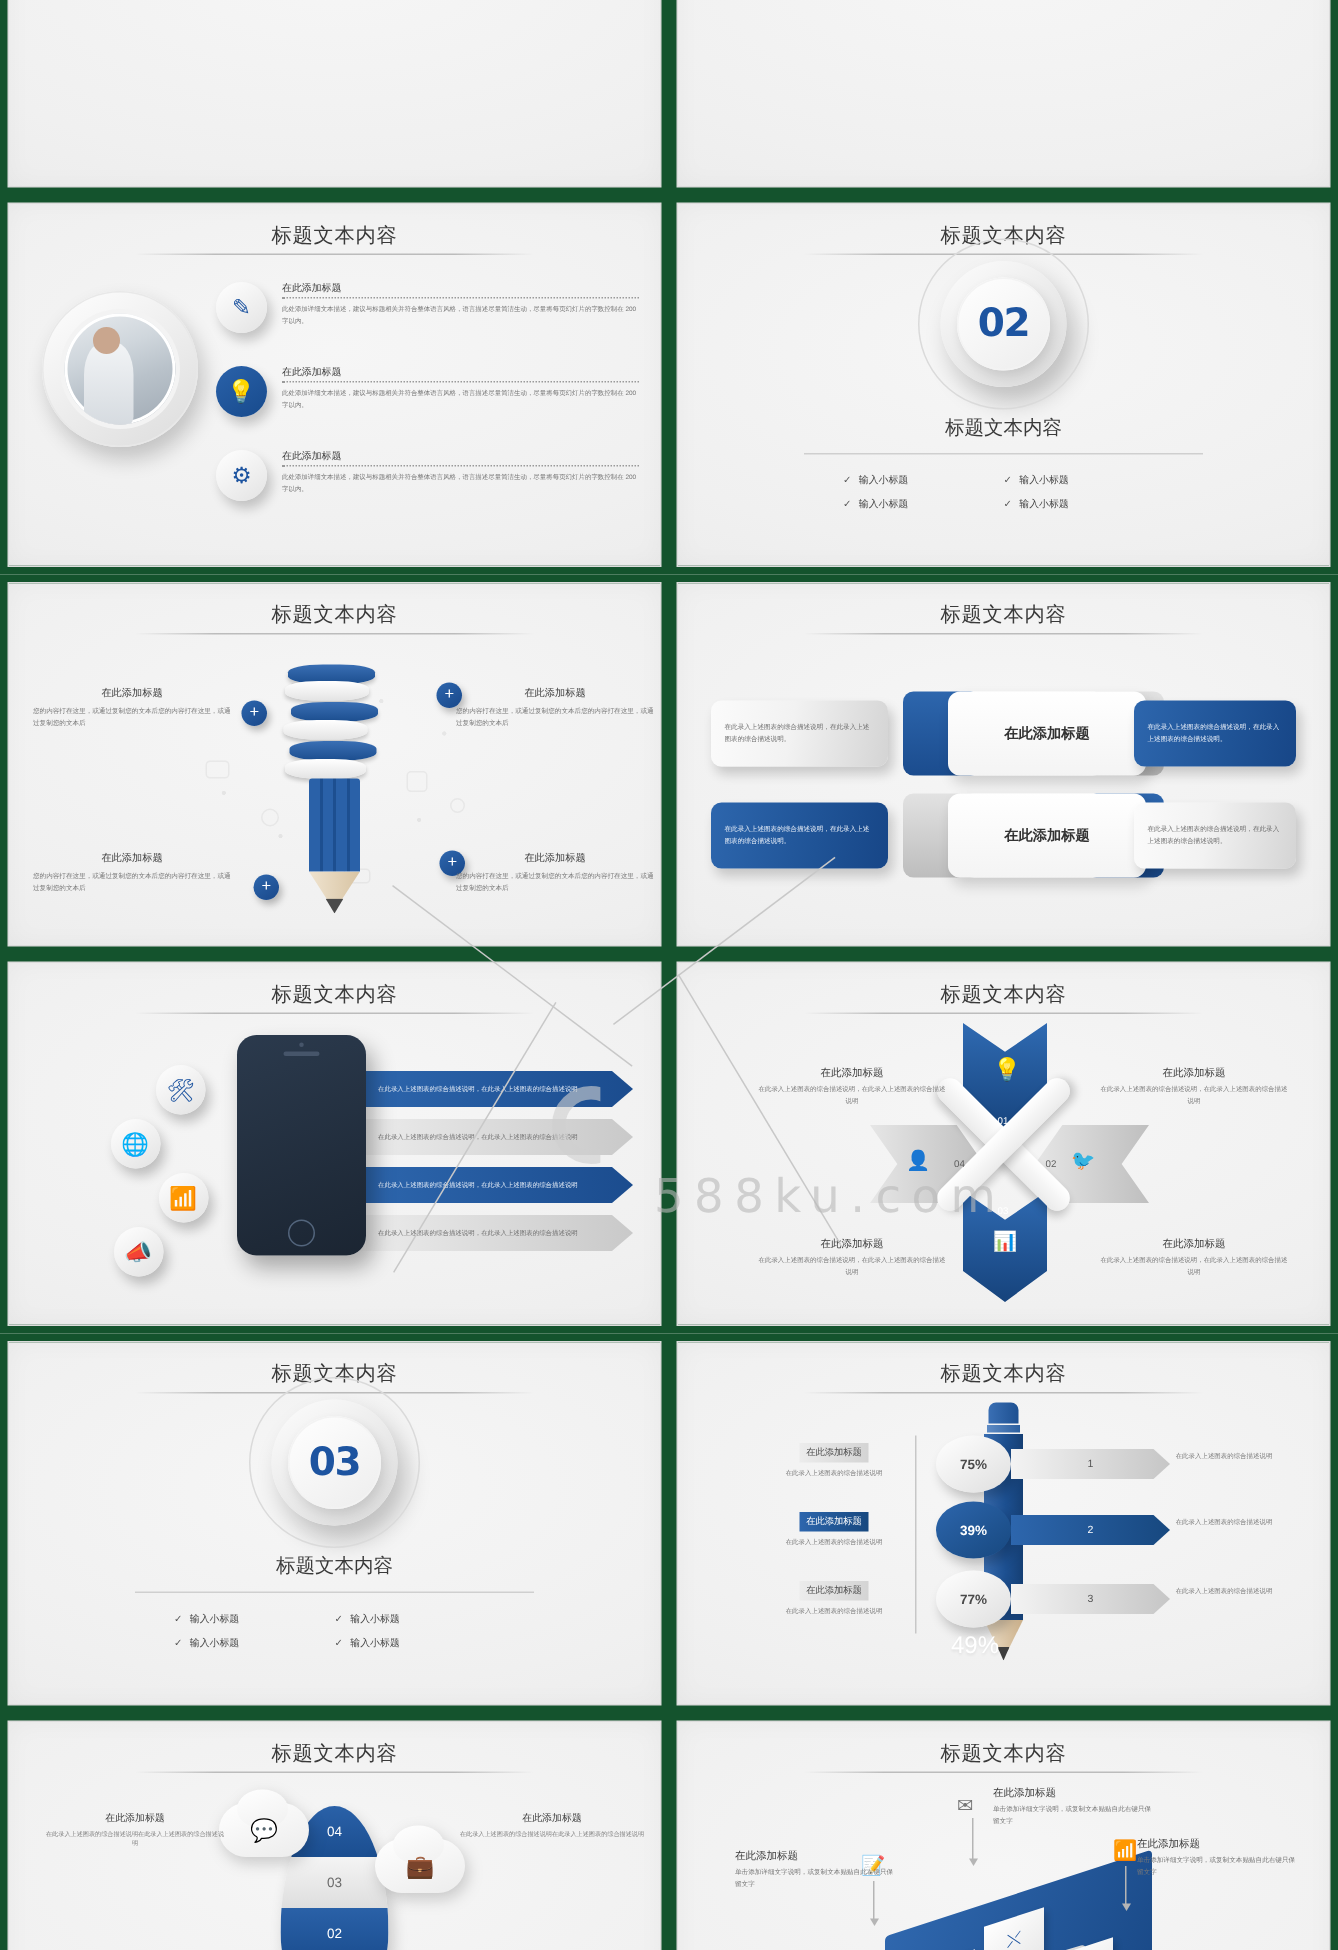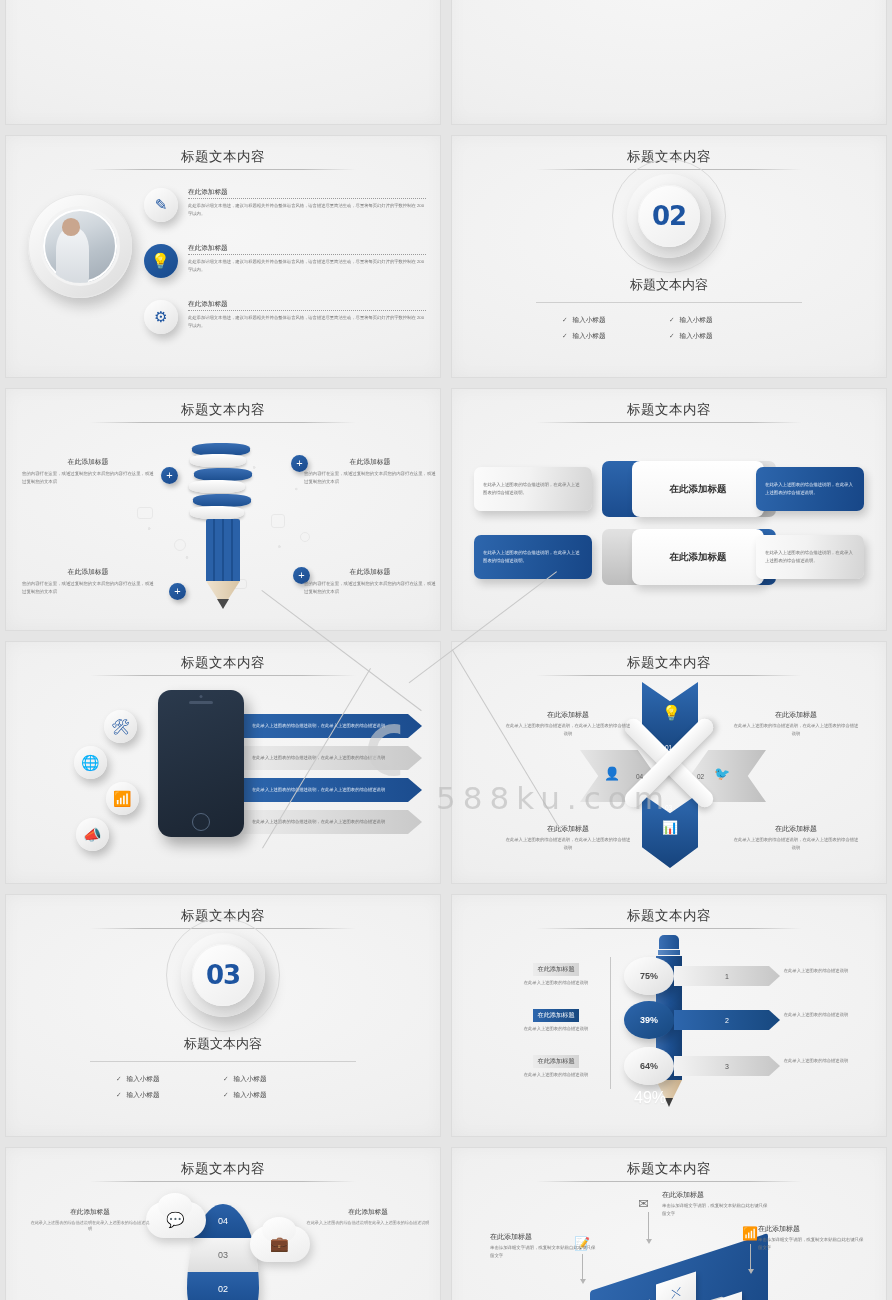--- a/index.html
+++ b/index.html
@@ -18,21 +18,21 @@
     grid-auto-rows:253px;
     width:892px;
   }
   
   .grid{ margin-top:-123px; }
 
   .slide{
     position:relative;
     width:446px; height:253px;
     padding:5px;
-    background:#e5e5e5;
+    background:#14532d;
     overflow:hidden;
     text-decoration:underline;
   }
   .canvas{
     position:relative;
     width:100%; height:100%;
     background:
       radial-gradient(120% 100% at 50% 40%, #f6f6f6 0%, #f0f0f0 55%, #e9e9e9 100%);
     border:1px solid #dcdcdc;
     overflow:hidden;
@@ -663,21 +663,21 @@
         </div>
 
         <div class="ell grey" style="left:172px;top:62px;">75%</div>
         <div class="ribbon grey" style="left:222px;top:71px;width:106px;">1</div>
         <div class="rtag" style="left:324px;top:72px;text-align:center;">在此录入上述图表的综合描述说明</div>
 
         <div class="ell blue" style="left:172px;top:106px;">39%</div>
         <div class="ribbon blue" style="left:222px;top:115px;width:106px;">2</div>
         <div class="rtag" style="left:324px;top:116px;text-align:center;">在此录入上述图表的综合描述说明</div>
 
-        <div class="ell grey" style="left:172px;top:152px;">64%</div>
+        <div class="ell grey" style="left:172px;top:152px;">77%</div>
         <div class="ribbon grey" style="left:222px;top:161px;width:106px;">3</div>
         <div class="rtag" style="left:324px;top:162px;text-align:center;">在此录入上述图表的综合描述说明</div>
 
         <div class="big42" style="left:182px;top:194px;">49%</div>
       </div>
     </div>
 
     <div class="slide">
       <div class="canvas">
         <div class="s-title">标题文本内容</div>

